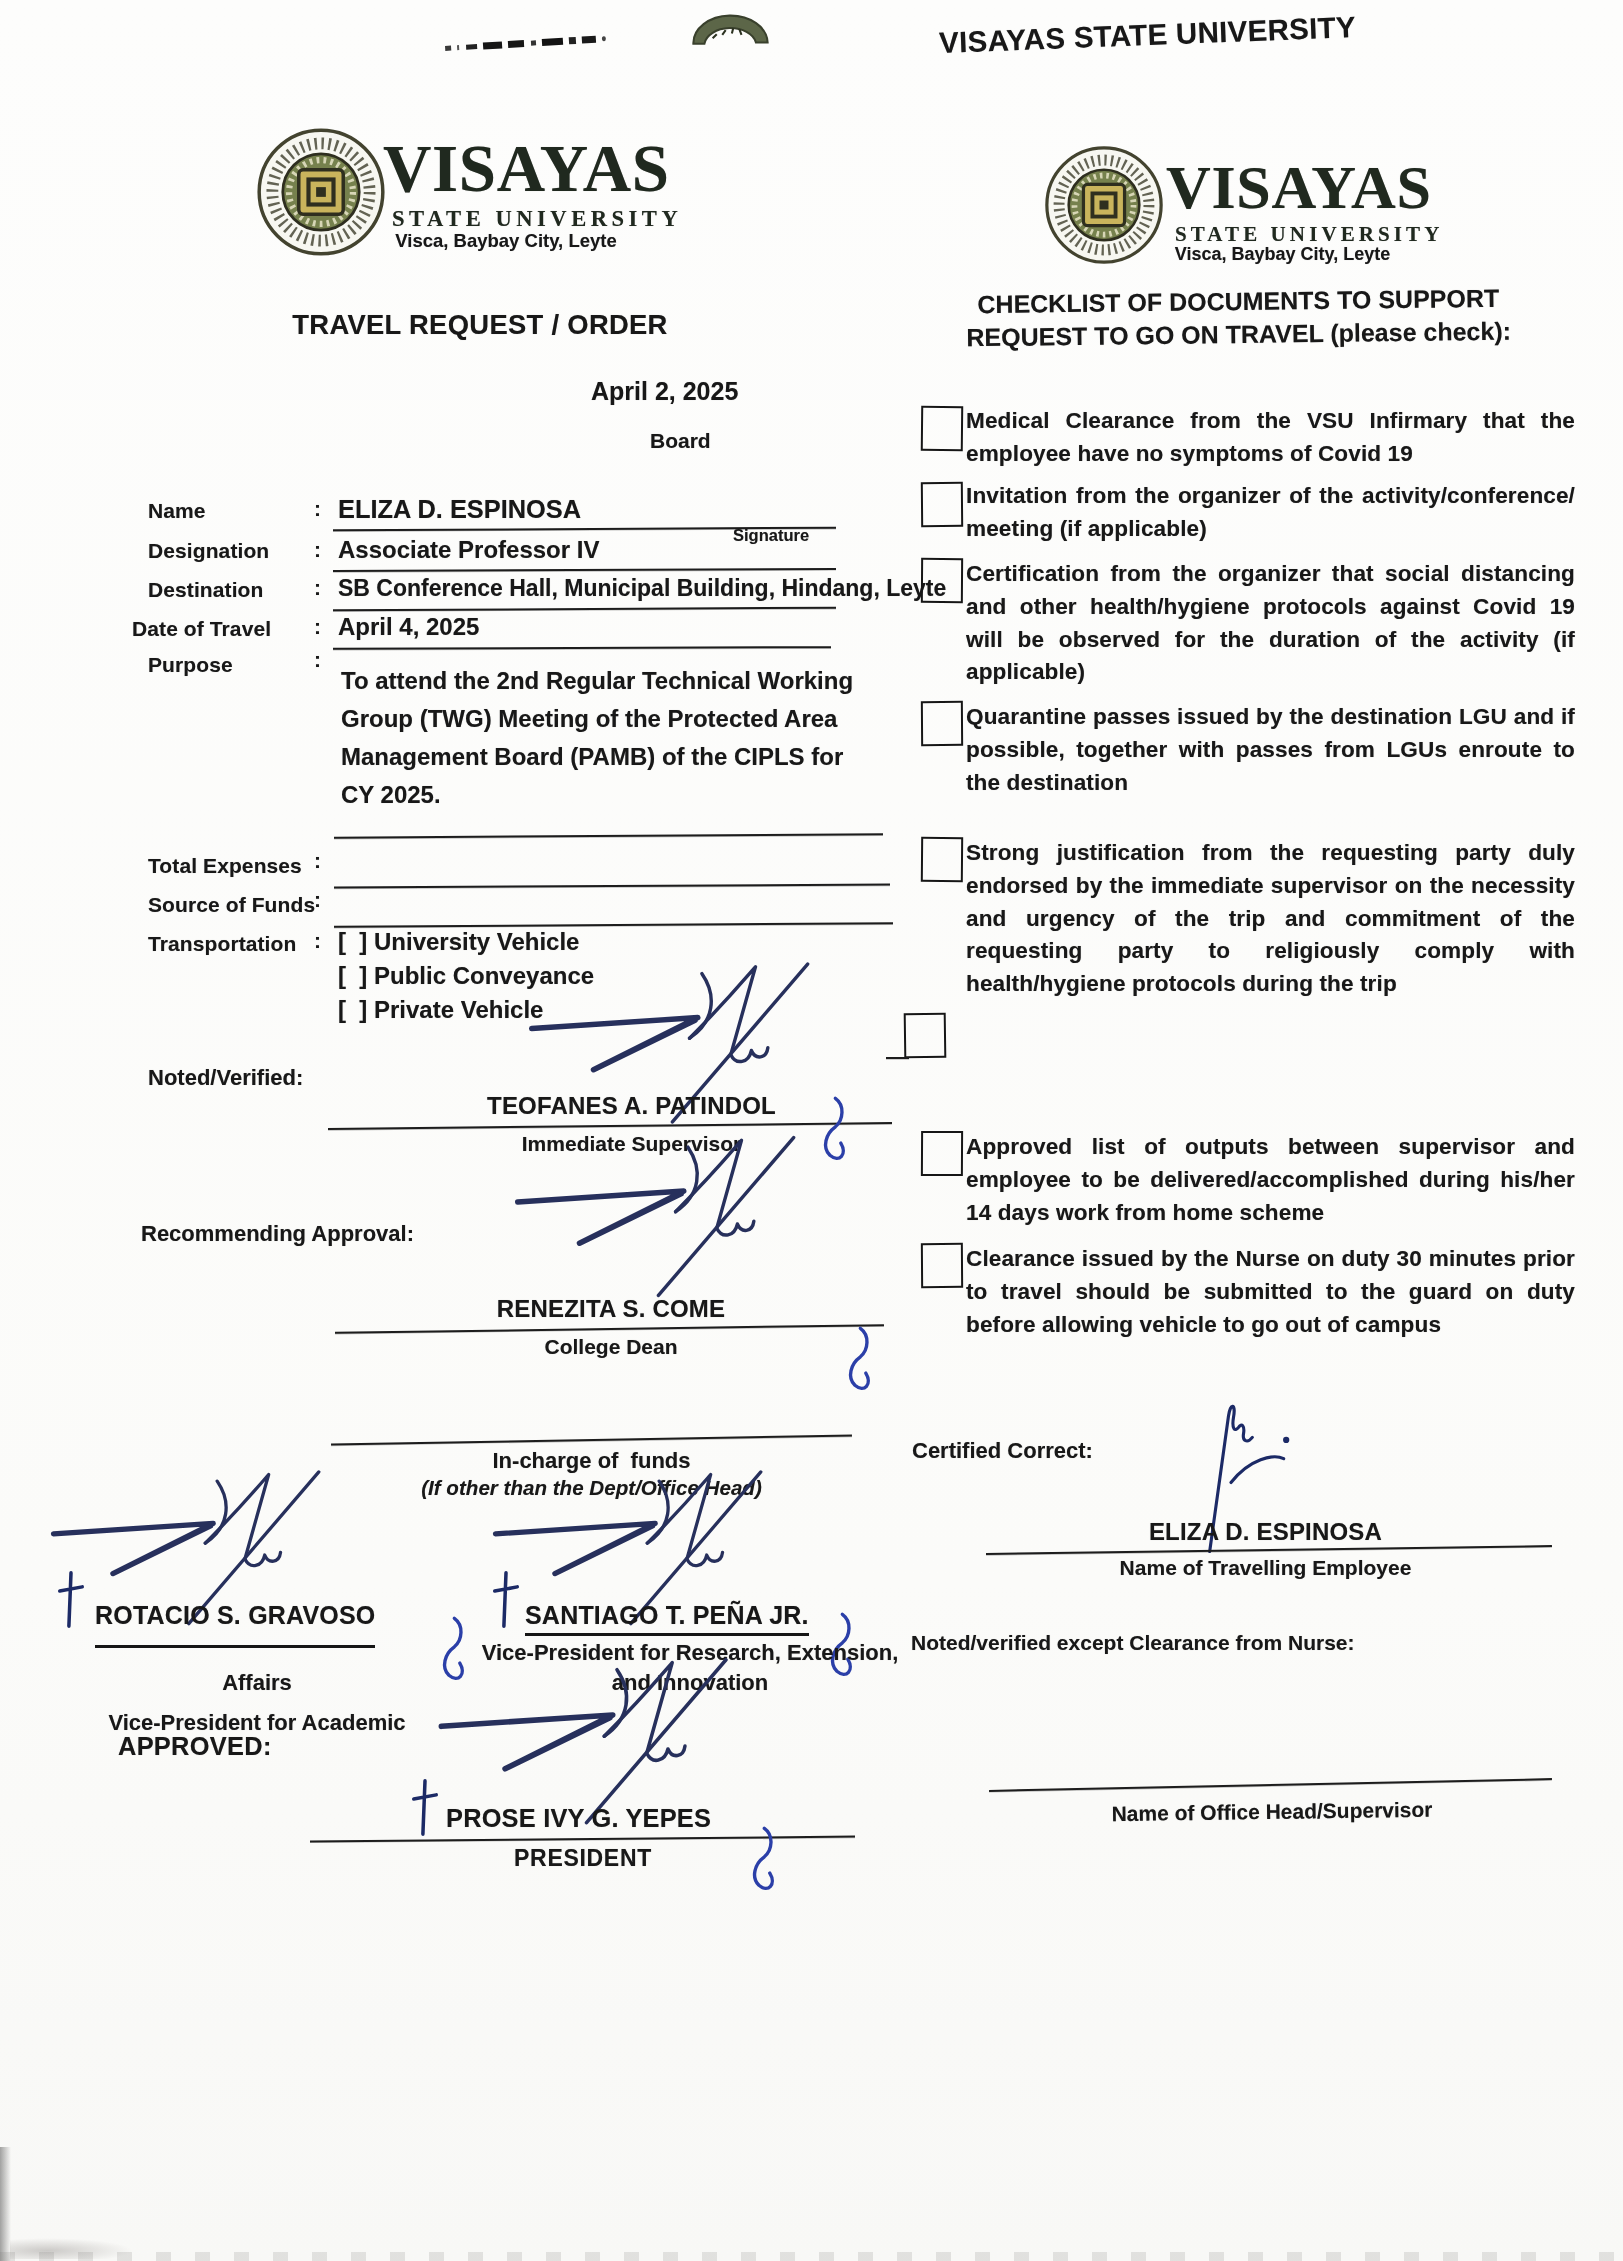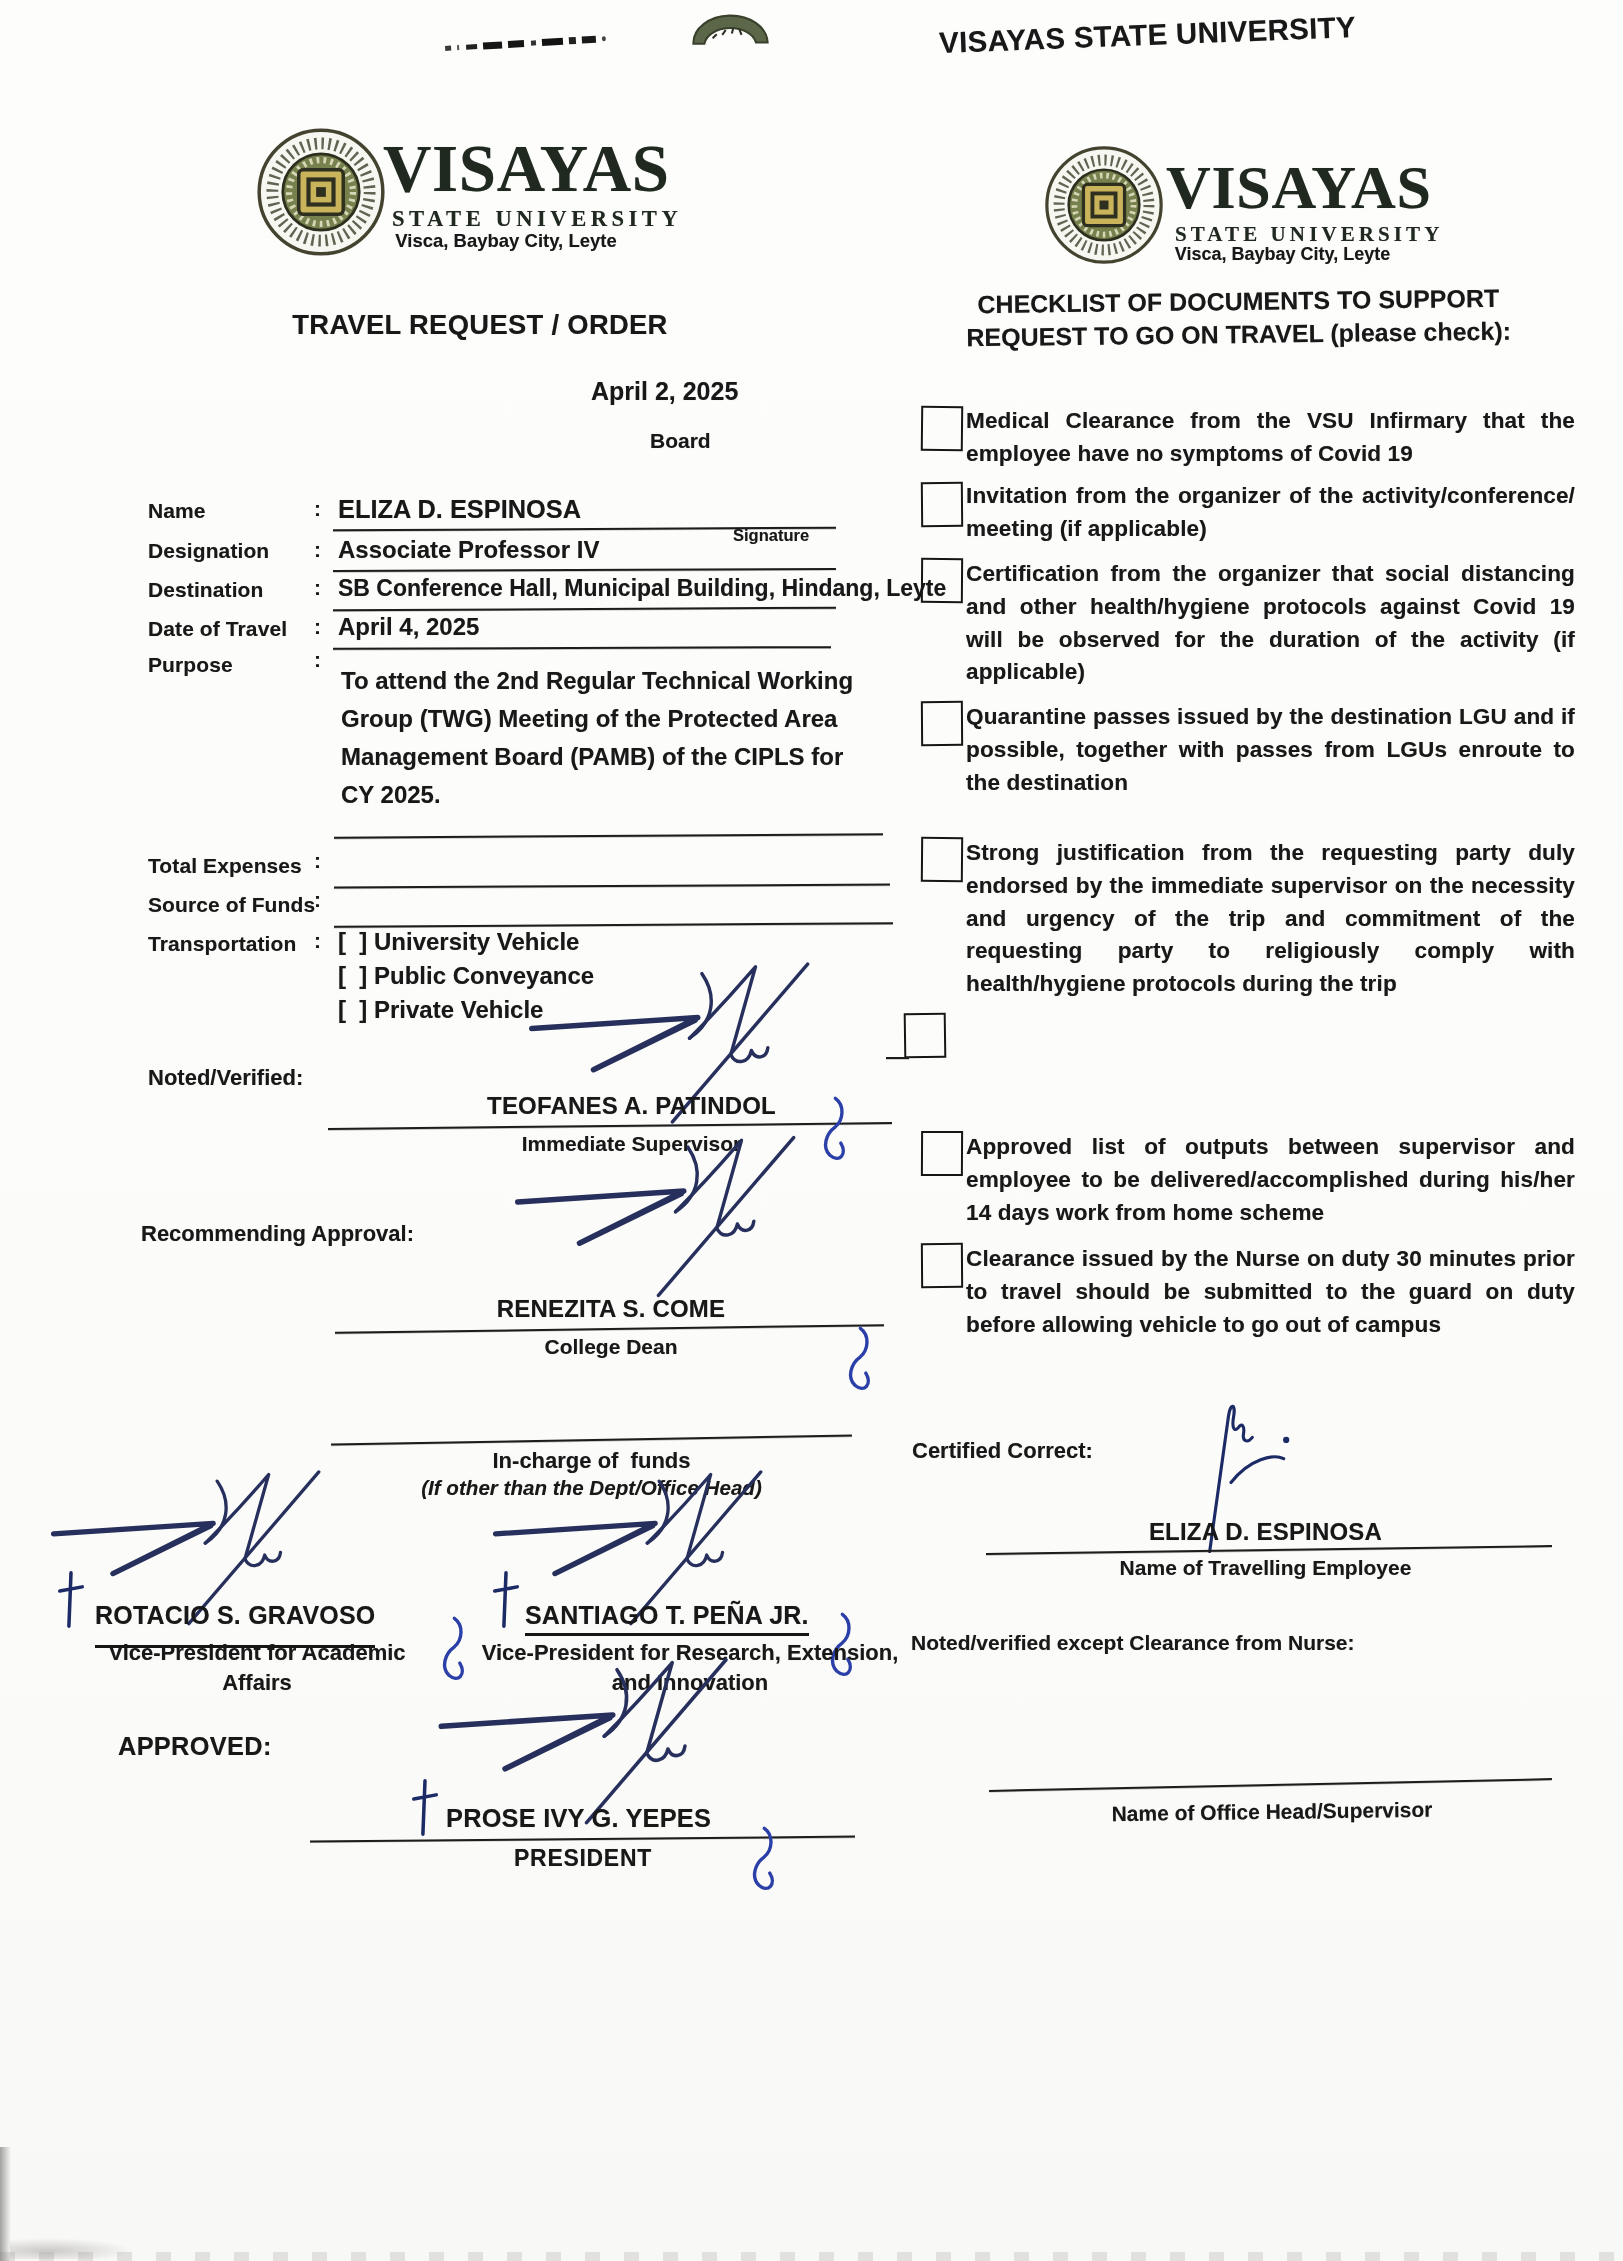--- a/index.html
+++ b/index.html
@@ -94,21 +94,21 @@
   <div class="abs ink lbl" style="left:148px;top:539px;">Designation</div>
   <div class="abs ink lbl" style="left:314px;top:538px;font-weight:800;">:</div>
   <div class="abs ink val" style="left:338px;top:536px;">Associate Professor IV</div>
   <div class="hl" style="left:333px;top:569px;width:503px;transform:rotate(-.25deg);"></div>
 
   <div class="abs ink lbl" style="left:148px;top:578px;">Destination</div>
   <div class="abs ink lbl" style="left:314px;top:576px;font-weight:800;">:</div>
   <div class="abs ink val" style="left:338px;top:575px;font-size:23px;">SB Conference Hall, Municipal Building, Hindang, Leyte</div>
   <div class="hl" style="left:333px;top:608px;width:503px;transform:rotate(-.3deg);"></div>
 
-  <div class="abs ink lbl" style="left:148px;top:617px;">Date of Travel</div>
+  <div class="abs ink lbl" style="left:132px;top:617px;">Date of Travel</div>
   <div class="abs ink lbl" style="left:314px;top:615px;font-weight:800;">:</div>
   <div class="abs ink val" style="left:338px;top:613px;">April 4, 2025</div>
   <div class="hl" style="left:333px;top:647px;width:498px;transform:rotate(-.2deg);"></div>
 
   <div class="abs ink lbl" style="left:148px;top:653px;">Purpose</div>
   <div class="abs ink lbl" style="left:314px;top:648px;font-weight:800;">:</div>
   <div class="abs ink" style="left:341px;top:662px;font-size:24px;font-weight:700;line-height:38px;">
     <div>To attend the 2nd Regular Technical Working</div>
     <div>Group (TWG) Meeting of the Protected Area</div>
     <div>Management Board (PAMB) of the CIPLS for</div>
@@ -217,21 +217,21 @@
       <path d="M422,18 L225,248" stroke-width="5"></path>
     </g>
   </svg>
   <svg class="abs" style="left:58px;top:1570px;" width="26" height="59" viewBox="0 0 36 84">
     <path d="M18,4 L15,80 M2,30 L34,24" fill="none" stroke="#1c2a66" stroke-width="5" stroke-linecap="round"></path>
   </svg>
   <div class="abs ink name" style="left:95px;top:1601px;font-size:25px;border-bottom:3.4px solid #161616;padding-bottom:15px;">ROTACIO S. GRAVOSO</div>
   <svg class="abs" style="left:434px;top:1609px;" width="38" height="77" viewBox="0 0 56 110">
     <path d="M30,12 C44,22 42,44 30,54 C16,64 10,84 22,96 C36,108 48,94 38,78" fill="none" stroke="#2b3fa8" stroke-width="5" stroke-linecap="round"></path>
   </svg>
-  <div class="abs ink cap center" style="left:65px;top:1640px;width:384px;font-size:22px;">Vice-President for Academic</div>
+  <div class="abs ink cap center" style="left:65px;top:1710px;width:384px;font-size:22px;">Vice-President for Academic</div>
   <div class="abs ink cap center" style="left:65px;top:1670px;width:384px;font-size:22px;">Affairs</div>
 
   <svg class="abs" style="left:480px;top:1460px;" width="295" height="165" viewBox="0 0 440 250">
     <g fill="none" stroke="#27305c" stroke-linecap="round" stroke-linejoin="round">
       <path d="M20,112 L262,96 L110,172 L258,100" stroke-width="8"></path>
       <path d="M268,32 C290,64 286,102 250,126" stroke-width="5"></path>
       <path d="M250,126 C298,78 320,52 346,22 L310,150 C318,166 336,162 340,144 C346,158 362,156 364,140" stroke-width="5"></path>
       <path d="M422,18 L225,248" stroke-width="5"></path>
     </g>
   </svg>

